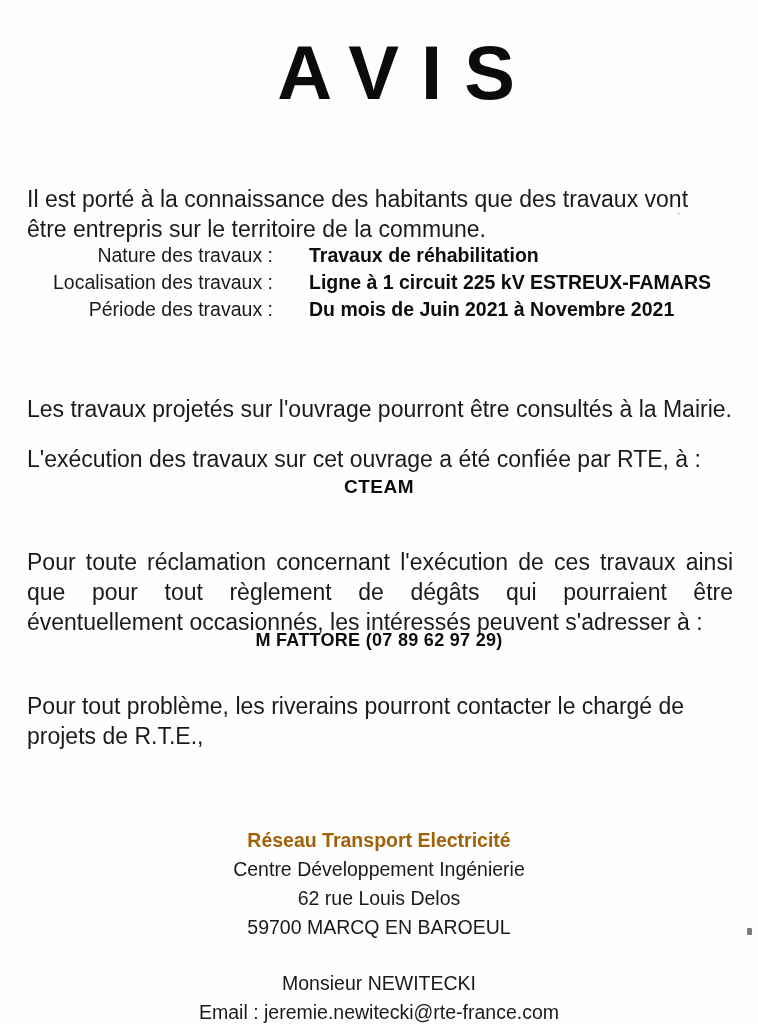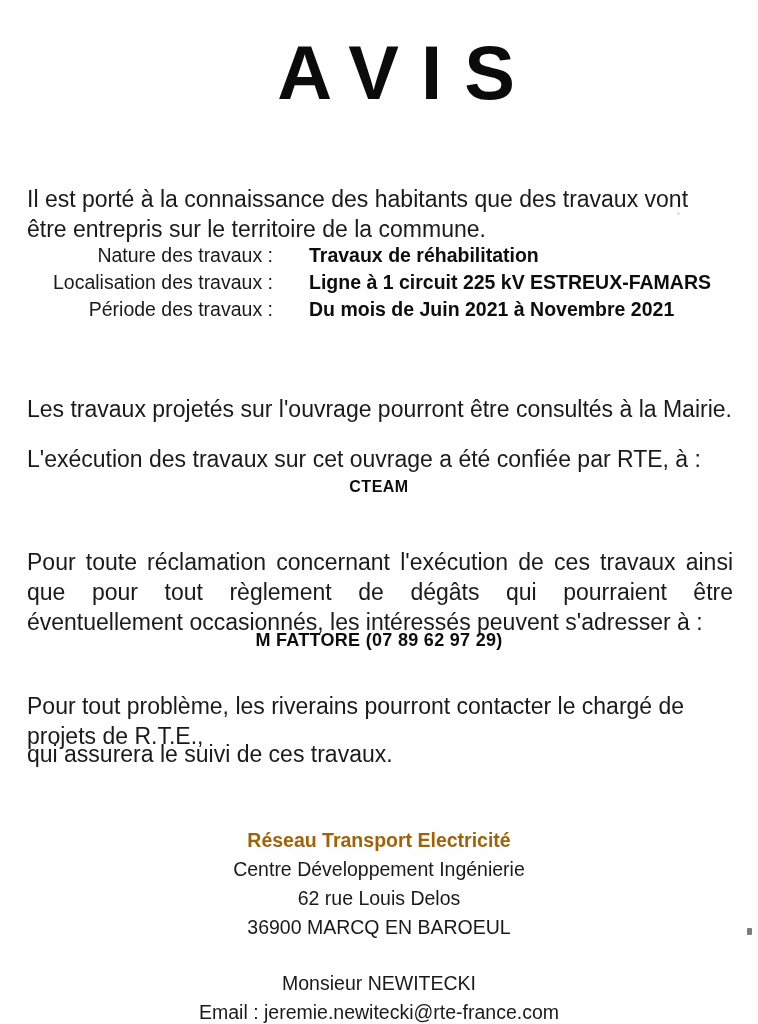--- a/index.html
+++ b/index.html
@@ -92,21 +92,21 @@
   .center-bold {
     position: absolute;
     left: 0;
     width: 758px;
     text-align: center;
     font-weight: 700;
     color: #0d0d0d;
   }
   .cteam {
     top: 474px;
-    font-size: 16px;
+    font-size: 19px;
     line-height: 26px;
     letter-spacing: 0.5px;
   }
   .contact-person {
     top: 626px;
     font-size: 18px;
     line-height: 28px;
     letter-spacing: 0.3px;
   }
 
@@ -187,27 +187,26 @@
   <p class="body-text execution">L'exécution des travaux sur cet ouvrage a été confiée par RTE, à :</p>
 
   <div class="center-bold cteam">CTEAM</div>
 
   <p class="body-text justified reclamation">Pour toute réclamation concernant l'exécution de ces travaux ainsi que pour tout règlement de dégâts qui pourraient être éventuellement occasionnés, les intéressés peuvent s'adresser à :</p>
 
   <div class="center-bold contact-person">M FATTORE (07 89 62 97 29)</div>
 
   <p class="body-text probleme-1">Pour tout problème, les riverains pourront contacter le chargé de projets de R.T.E.,</p>
 
-  <p class="body-text probleme-2">qui assurera le suivi de ces travaux.</p>
 
   <div class="footer">
     <div class="f-line bold">Réseau Transport Electricité</div>
     <div class="f-line">Centre Développement Ingénierie</div>
     <div class="f-line">62 rue Louis Delos</div>
-    <div class="f-line">36900 MARCQ EN BAROEUL</div>
+    <div class="f-line">59700 MARCQ EN BAROEUL</div>
     <div class="f-gap"></div>
     <div class="f-line">Monsieur NEWITECKI</div>
     <div class="f-line">Email : jeremie.newitecki@rte-france.com</div>
   </div>
 
   <div class="speck s1"></div>
   <div class="speck s2"></div>
   <div class="speck s3"></div>
 
 </div>

